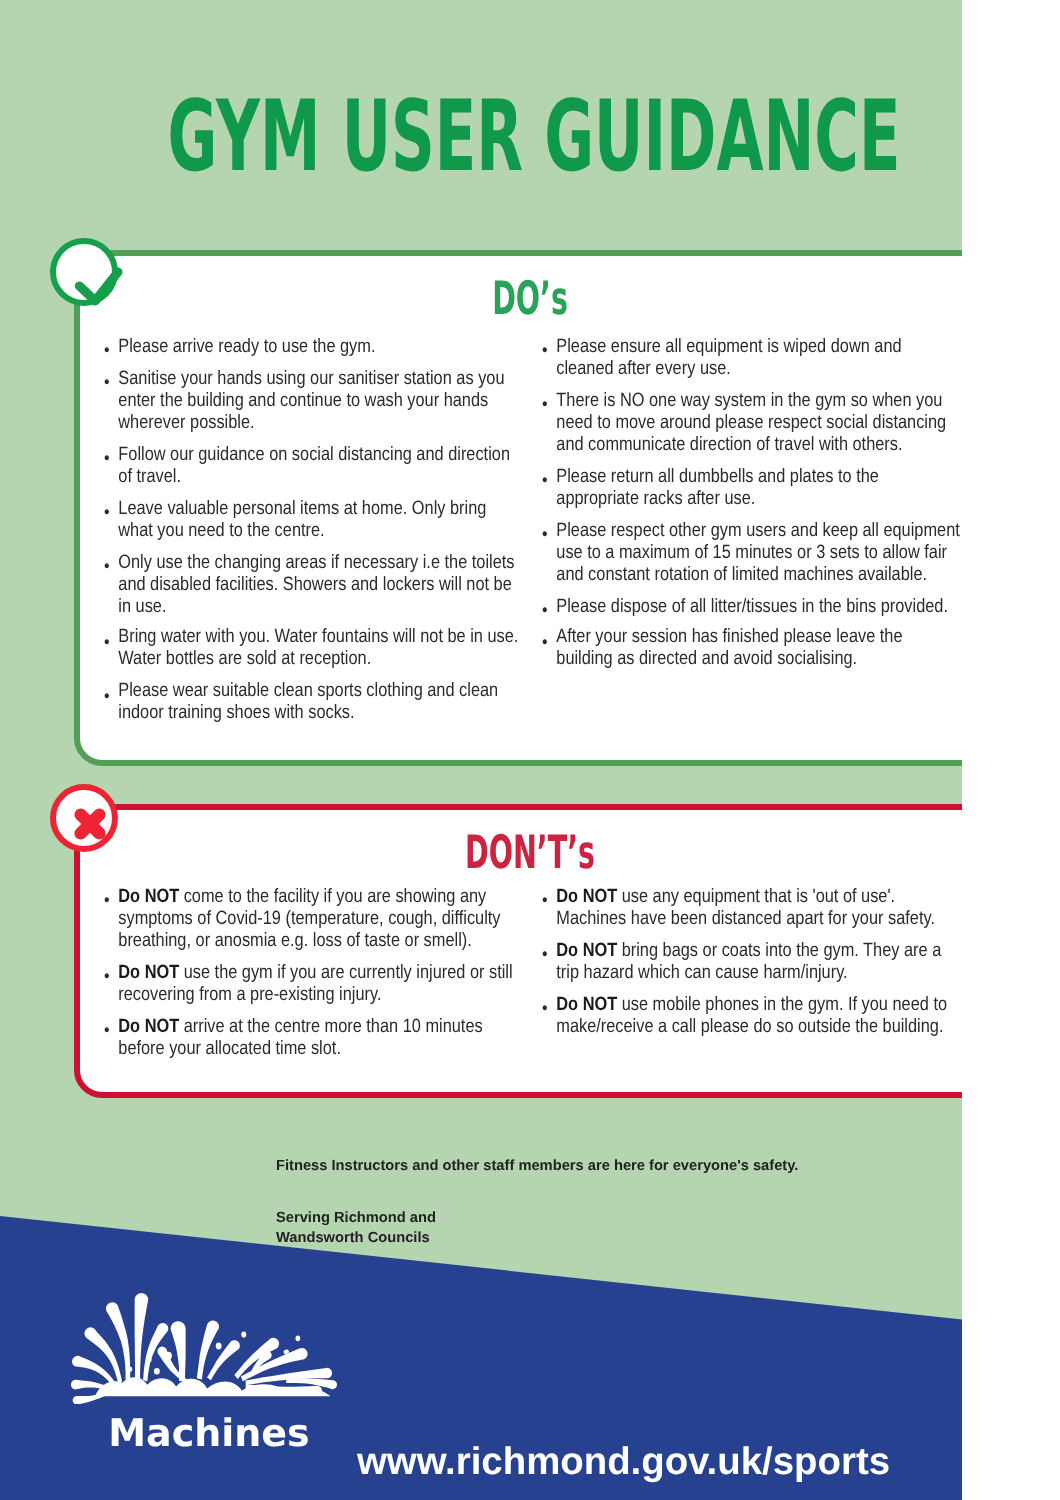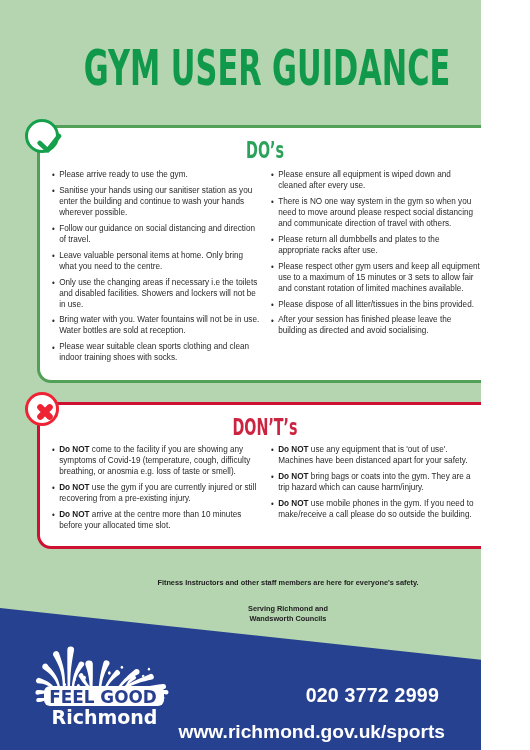--- a/index.html
+++ b/index.html
@@ -42,21 +42,21 @@
   font-size:9.6px;line-height:11px;color:#2b2b2b;font-family:"Liberation Sans",sans-serif;}
 ul.bl li:before{content:"\2022";position:absolute;left:0px;top:2.2px;font-size:9.3px;color:#2b2b2b;}
 ul.bl li b{font-weight:bold;color:#1a1a1a;}
 
 #do-l{left:52px;top:168px;width:246px;}
 #do-r{left:271px;top:168px;width:246px;}
 #dont-l{left:52px;top:443px;width:246px;}
 #dont-r{left:271px;top:443px;width:246px;}
 
 
-.note{position:absolute;right:43px;text-align:center;font-size:7.35px;line-height:10px;
+.note{position:absolute;right:43px;text-align:left;font-size:7.35px;line-height:10px;
   font-weight:bold;color:#222;}
 #note1{top:578px;width:300px;}
 #note2{top:604px;width:300px;}
 
 
 .bluefoot{position:absolute;left:0;top:0;width:530px;height:750px;}
 
 
 .logo{position:absolute;left:30px;top:644px;width:155px;height:90px;}
 .splash{position:absolute;left:2px;top:2px;}
@@ -171,21 +171,17 @@
           <ellipse cx="80" cy="28" rx="1.5" ry="1.8" transform="rotate(0 80 28)"></ellipse>
           <ellipse cx="115" cy="31" rx="1.4" ry="1.1" transform="rotate(-20 115 31)"></ellipse>
           <ellipse cx="48" cy="41" rx="1.5" ry="1.7" transform="rotate(0 48 41)"></ellipse>
           <ellipse cx="121" cy="24" rx="1.2" ry="1.5" transform="rotate(0 121 24)"></ellipse>
           <ellipse cx="44" cy="35" rx="1.3" ry="1.5" transform="rotate(0 44 35)"></ellipse>
           <ellipse cx="93" cy="22" rx="1.3" ry="1.6" transform="rotate(0 93 22)"></ellipse>
           <ellipse cx="34" cy="40" rx="1.2" ry="1.4" transform="rotate(0 34 40)"></ellipse>
           <path d="M16 54 C19 47 25 45 30 47 C34 43 40 43 43 48 C48 43 55 44 58 49 C63 43 71 44 74 50 C80 45 88 45 92 51 C100 46 110 47 116 52 C124 48 132 49 138 54 Z"></path>
         </g>
       </svg>
-    <div class="fg-band">
-        <span>FEEL GOOD</span>
-      </div>
-    <div class="fg-fitness">Richmond</div>
+    <div class="fg-fitness">Machines</div>
   </div>
 
-  <div class="phone">020 3772 2999</div>
   <div class="web">www.richmond.gov.uk/sports</div>
 </div>
 
 </body></html>

